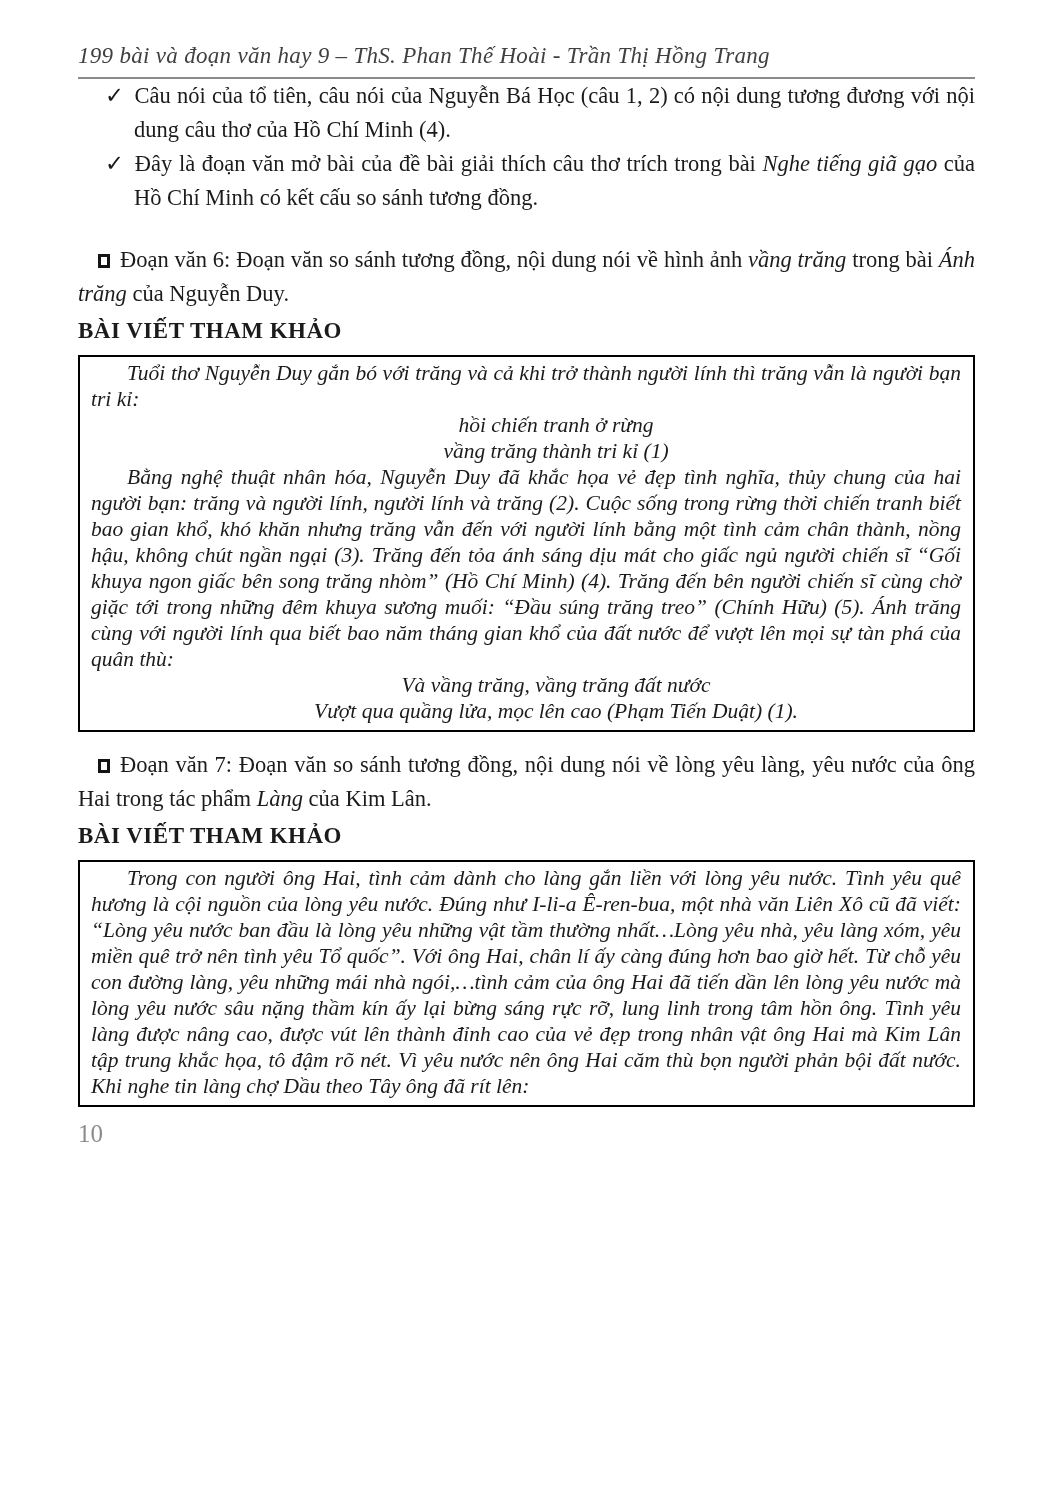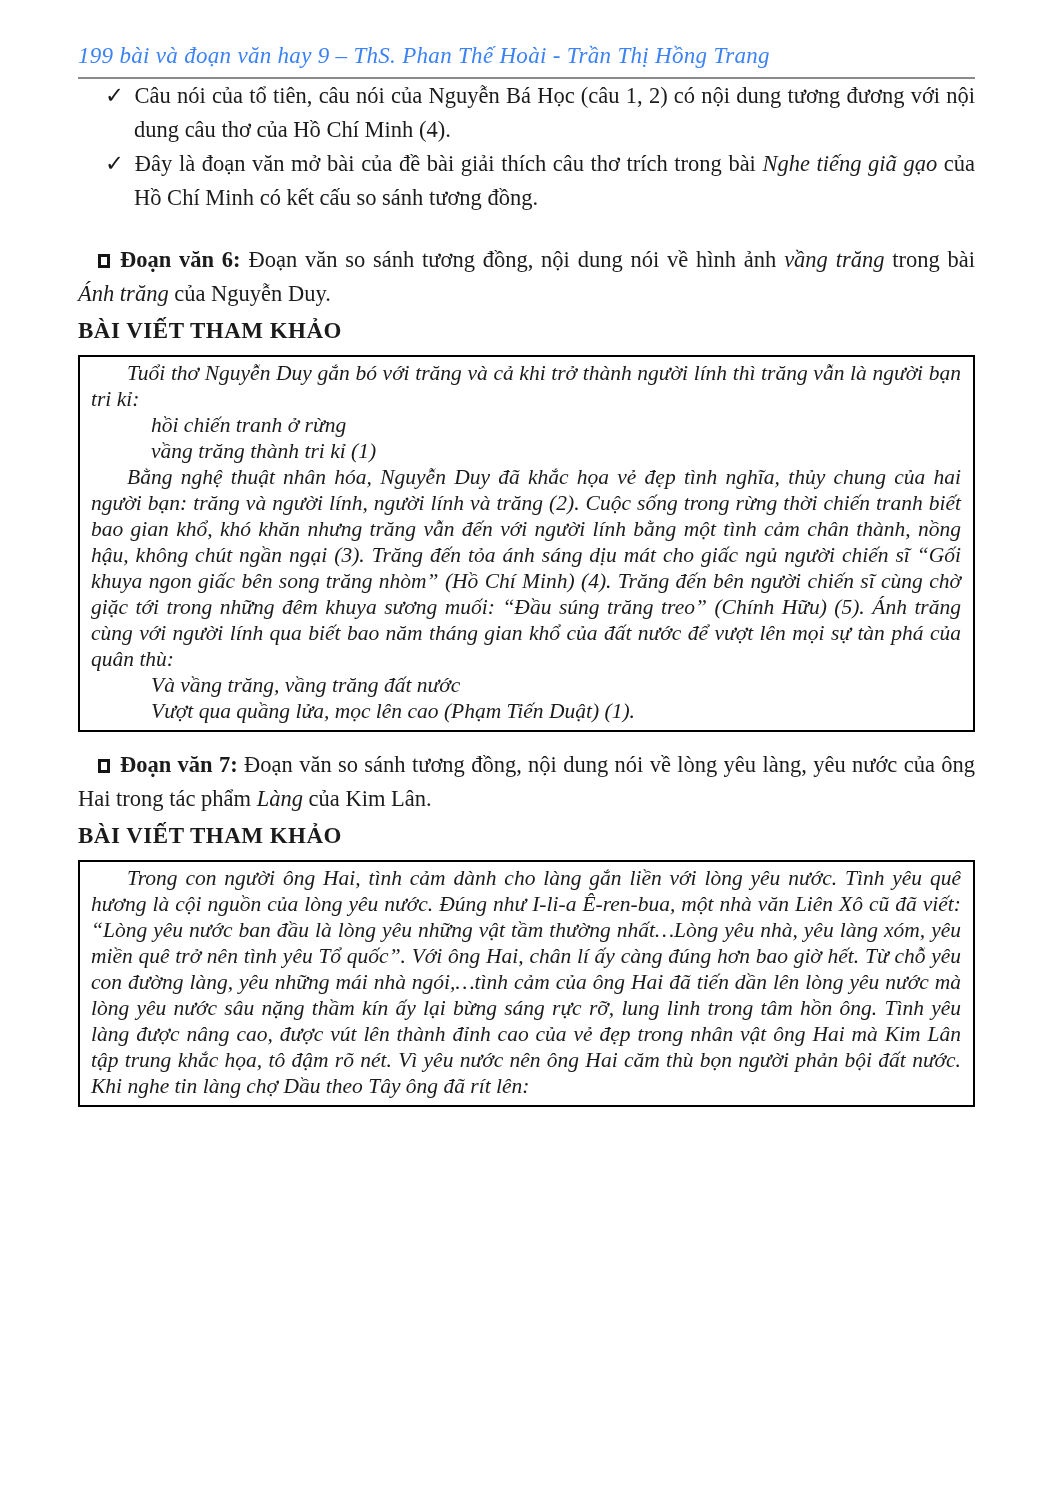--- a/index.html
+++ b/index.html
@@ -14,38 +14,38 @@
   .page {
     width: 1049px; height: 1496px;
     padding: 42px 74px 0 78px;
     position: relative;
   }
 
   
   .running-head {
     font-style: italic;
     font-size: 23px;
-    color: #3b82f6;
+    color: #404040;
     letter-spacing: 0.3px;
     padding-bottom: 7px;
     border-bottom: 2px solid #8a8a8a;
     line-height: 28px;
   }
 
   
   .doc-body { font-size: 22.5px; line-height: 34px; }
 
   .dash-row { margin-top: 9px; padding-left: 34px; text-indent: -34px; }
   .dash-glyph { margin-right: 20px; }
 
   .check-item { padding-left: 56px; text-indent: -29px; text-align: justify; }
   .check-glyph { margin-right: 10px; }
 
   .section-head { margin: 28px 0 0 0; text-indent: 20px; text-align: justify; }
-  .section-head b { font-weight: bold; }
+  .section-head b { font-weight: normal; }
   .sq-bullet {
     display: inline-block;
     width: 12px; height: 14px;
     border: 3px solid #141414;
     margin-right: 10px;
     vertical-align: -1px;
   }
 
   .ref-title {
     margin: 3px 0 7px 0;
@@ -55,21 +55,21 @@
     letter-spacing: 0.5px;
   }
 
   .refbox {
     border: 2px solid #000000;
     padding: 3px 12px 6px 11px;
     font-style: italic;
     font-size: 21.5px;
     line-height: 26px;
   }
-  .refbox p { margin: 0; }
+  .refbox p { margin: 0; text-align: center; }
   .refbox .bp { text-align: justify; text-indent: 36px; }
   .refbox .verse { padding-left: 60px; }
 
   .section-7 .section-head { margin-top: 16px; }
 
   .page-number {
     display: inline-block;
     margin-top: 13px;
     font-size: 25px;
     color: #8c8c8c;
@@ -113,14 +113,17 @@
         <span class="sq-bullet"></span><b>Đoạn văn 7:</b><span> Đoạn văn so sánh tương đồng, nội dung nói về lòng yêu làng, yêu nước của ông Hai trong tác phẩm </span><i>Làng</i><span> của Kim Lân.</span>
       </p>
       <h3 class="ref-title">BÀI VIẾT THAM KHẢO</h3>
       <div class="refbox">
         <p class="bp">Trong con người ông Hai, tình cảm dành cho làng gắn liền với lòng yêu nước. Tình yêu quê hương là cội nguồn của lòng yêu nước. Đúng như I-li-a Ê-ren-bua, một nhà văn Liên Xô cũ đã viết: “Lòng yêu nước ban đầu là lòng yêu những vật tầm thường nhất…Lòng yêu nhà, yêu làng xóm, yêu miền quê trở nên tình yêu Tổ quốc”. Với ông Hai, chân lí ấy càng đúng hơn bao giờ hết. Từ chỗ yêu con đường làng, yêu những mái nhà ngói,…tình cảm của ông Hai đã tiến dần lên lòng yêu nước mà lòng yêu nước sâu nặng thầm kín ấy lại bừng sáng rực rỡ, lung linh trong tâm hồn ông. Tình yêu làng được nâng cao, được vút lên thành đỉnh cao của vẻ đẹp trong nhân vật ông Hai mà Kim Lân tập trung khắc họa, tô đậm rõ nét. Vì yêu nước nên ông Hai căm thù bọn người phản bội đất nước. Khi nghe tin làng chợ Dầu theo Tây ông đã rít lên:</p>
       </div>
     </section>
 
   </main>
 
+  <footer>
+    <span class="page-number">10</span>
+  </footer>
 
 </div>
 
 </body></html>

